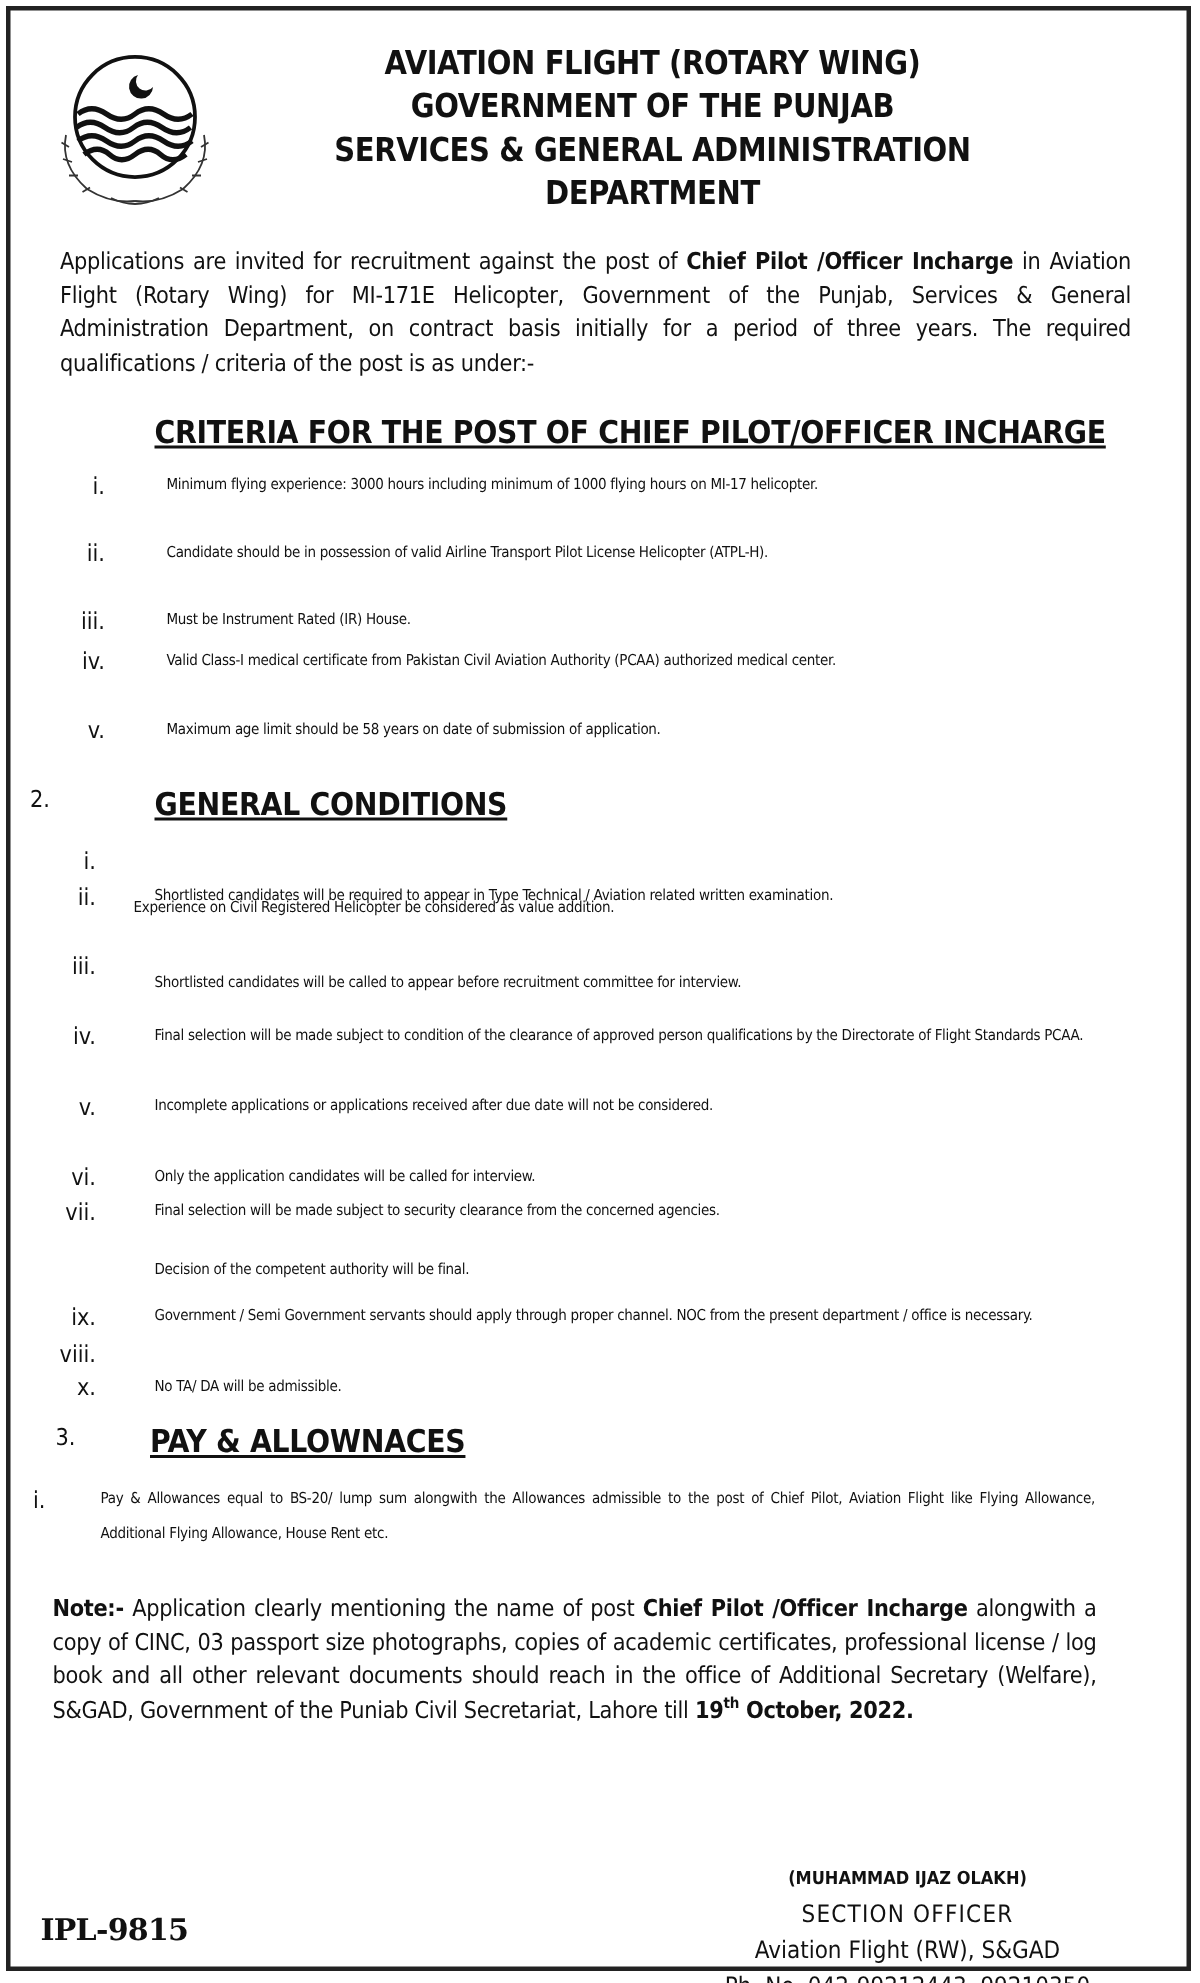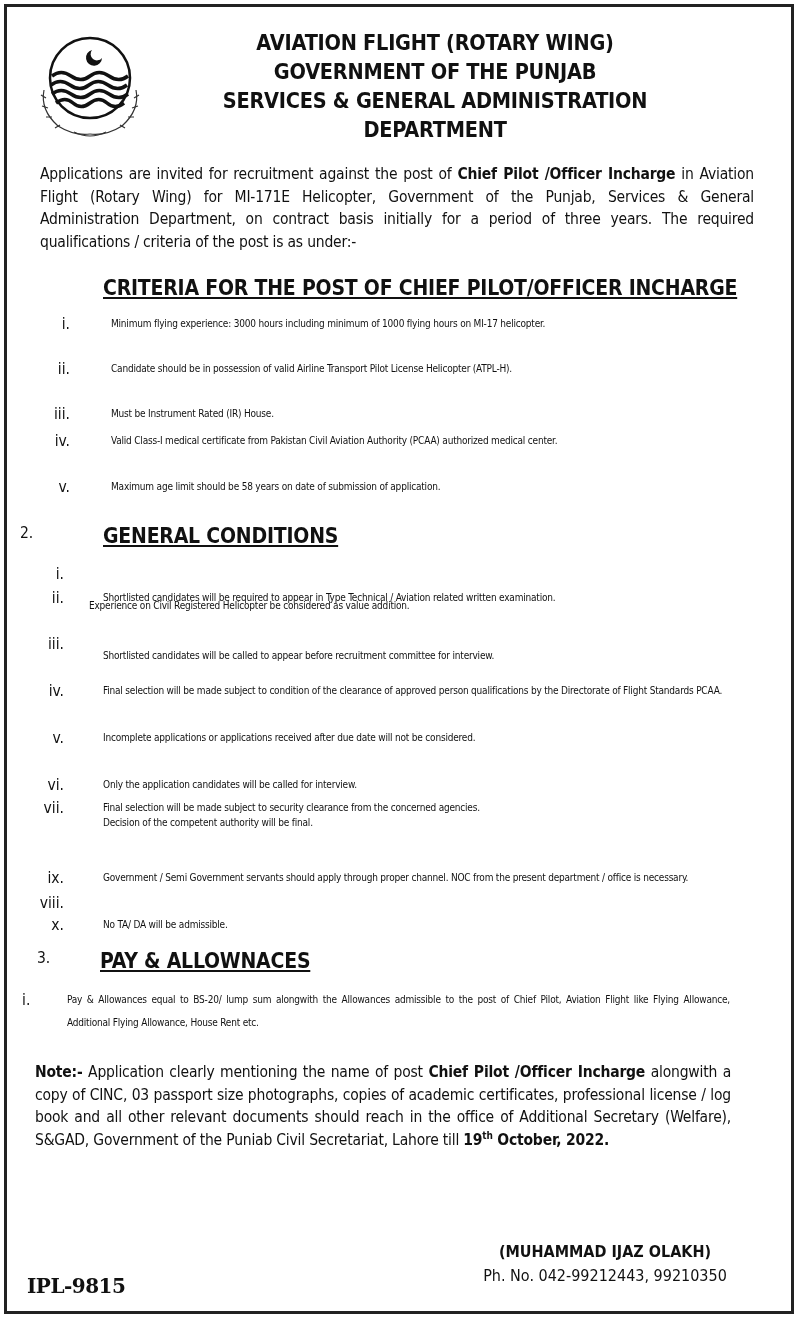--- a/index.html
+++ b/index.html
@@ -92,21 +92,21 @@
   <div class="num" style="left:34px;top:727px;width:30px;">v.</div>
   <div class="txt just" style="left:103px;top:727px;width:648px;">Incomplete applications or applications received after due date will not be considered.</div>
 
   <div class="num" style="left:34px;top:774px;width:30px;">vi.</div>
   <div class="txt just" style="left:103px;top:774px;width:648px;">Only the application candidates will be called for interview.</div>
 
   <div class="num" style="left:34px;top:797px;width:30px;">vii.</div>
   <div class="txt just" style="left:103px;top:797px;width:648px;">Final selection will be made subject to security clearance from the concerned agencies.</div>
 
   <div class="num" style="left:34px;top:844px;width:30px;margin-top:48px;">viii.</div>
-  <div class="txt just" style="left:103px;top:812px;width:648px;">Decision of the competent authority will be final.</div>
+  <div class="txt just" style="left:103px;top:836px;width:648px;">Decision of the competent authority will be final.</div>
 
   <div class="num" style="left:34px;top:867px;width:30px;">ix.</div>
   <div class="txt just" style="left:103px;top:867px;width:648px;">Government / Semi Government servants should apply through proper channel. NOC from the present department / office is necessary.</div>
 
   <div class="num" style="left:34px;top:914px;width:30px;">x.</div>
   <div class="txt just" style="left:103px;top:914px;width:648px;">No TA/ DA will be admissible.</div>
 </div>
 
 <div class="num" style="left:37px;top:947px;width:32px;text-align:left;">3.</div>
 <div class="section-title" style="left:100px;top:949px;">PAY &amp; ALLOWNACES</div>
@@ -114,17 +114,19 @@
 <div>
   <div class="num" style="left:22px;top:989px;width:12px;text-align:left;">i.</div>
   <div class="txt just" style="left:67px;top:989px;width:663px;">Pay &amp; Allowances equal to BS-20/ lump sum alongwith the Allowances admissible to the post of Chief Pilot, Aviation Flight like Flying Allowance, Additional Flying Allowance, House Rent etc.</div>
 </div>
 
 <div class="body-text just" style="left:35px;top:1061px;width:696px;">
   <span class="b">Note:-</span><span> Application clearly mentioning the name of post </span><span class="b">Chief Pilot /Officer Incharge</span><span> alongwith a copy of CINC, 03 passport size photographs, copies of academic certificates, professional license / log book and all other relevant documents should reach in the office of Additional Secretary (Welfare), S&amp;GAD, Government of the Puniab Civil Secretariat, Lahore till </span><span class="b"><span>19</span><sup>th</sup><span> October, 2022.</span></span>
 </div>
 
 <div class="signature">
-  <div class="b" style="font-size:16px;">(MUHAMMAD IJAZ OLAKH)</div>
+  <div class="b" style="font-size:12px;">(MUHAMMAD IJAZ OLAKH)</div>
+  <div style="letter-spacing:0.8px;">SECTION OFFICER</div>
+  <div>Aviation Flight (RW), S&amp;GAD</div>
   <div>Ph. No. 042-99212443, 99210350</div>
 </div>
 
 <div class="ipl">IPL-9815</div>
 
 </body></html>

